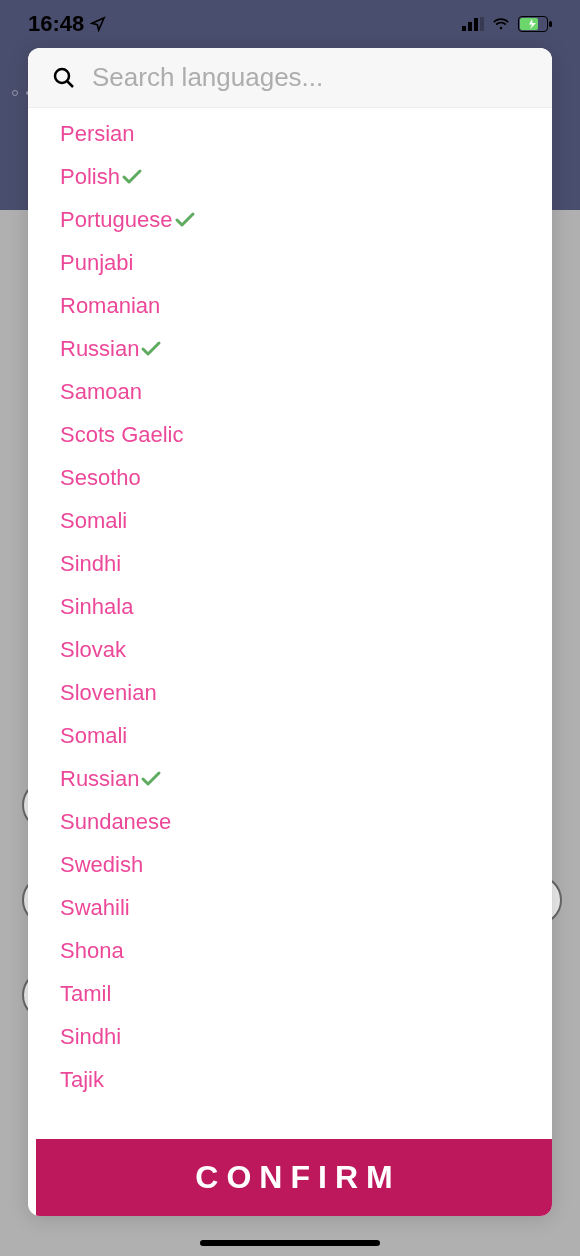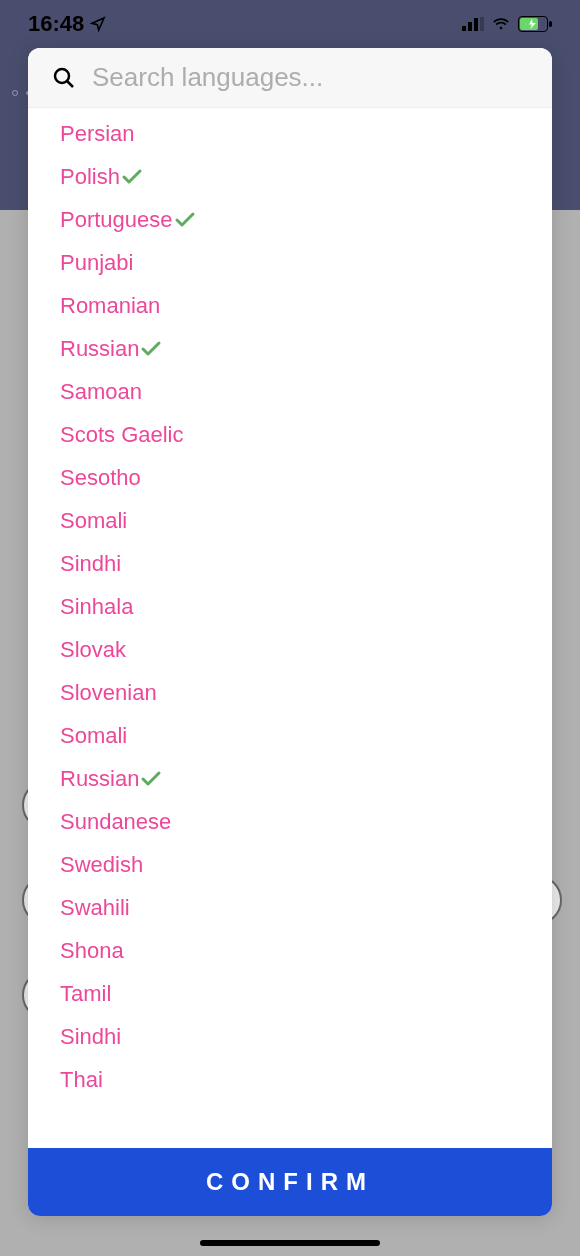--- a/index.html
+++ b/index.html
@@ -102,30 +102,31 @@
       align-items: center;
       justify-content: flex-start;
       padding: 7px 32px 7px 32px;
       font-size: 22px;
       color: #ec4899;
       cursor: pointer;
       min-height: 43px;
     }
     .check { color: #5fab5f; }
     .confirm-btn {
-      background: #1d4ed8;
+      background: #be185d;
       color: #fff;
       text-align: center;
       padding: 20px 0;
-      font-size: 24px;
+      font-size: 32px;
       font-weight: 700;
       letter-spacing: 8px;
       cursor: pointer;
       border: none;
       width: 100%;
+      margin-left: 8px;
     }
     .home-indicator {
       position: absolute;
       bottom: 10px;
       left: 50%;
       transform: translateX(-50%);
       width: 180px;
       height: 6px;
       background: #000;
       border-radius: 3px;
@@ -253,19 +254,19 @@
       <div class="list-item">
         <span>Shona</span>
       </div>
       <div class="list-item">
         <span>Tamil</span>
       </div>
       <div class="list-item">
         <span>Sindhi</span>
       </div>
       <div class="list-item">
-        <span>Thai</span>
+        <span>Tajik</span>
       </div>
     </div>
   <button class="confirm-btn">CONFIRM</button>
 </div>
 
 <div class="home-indicator"></div>
 
 </body></html>

